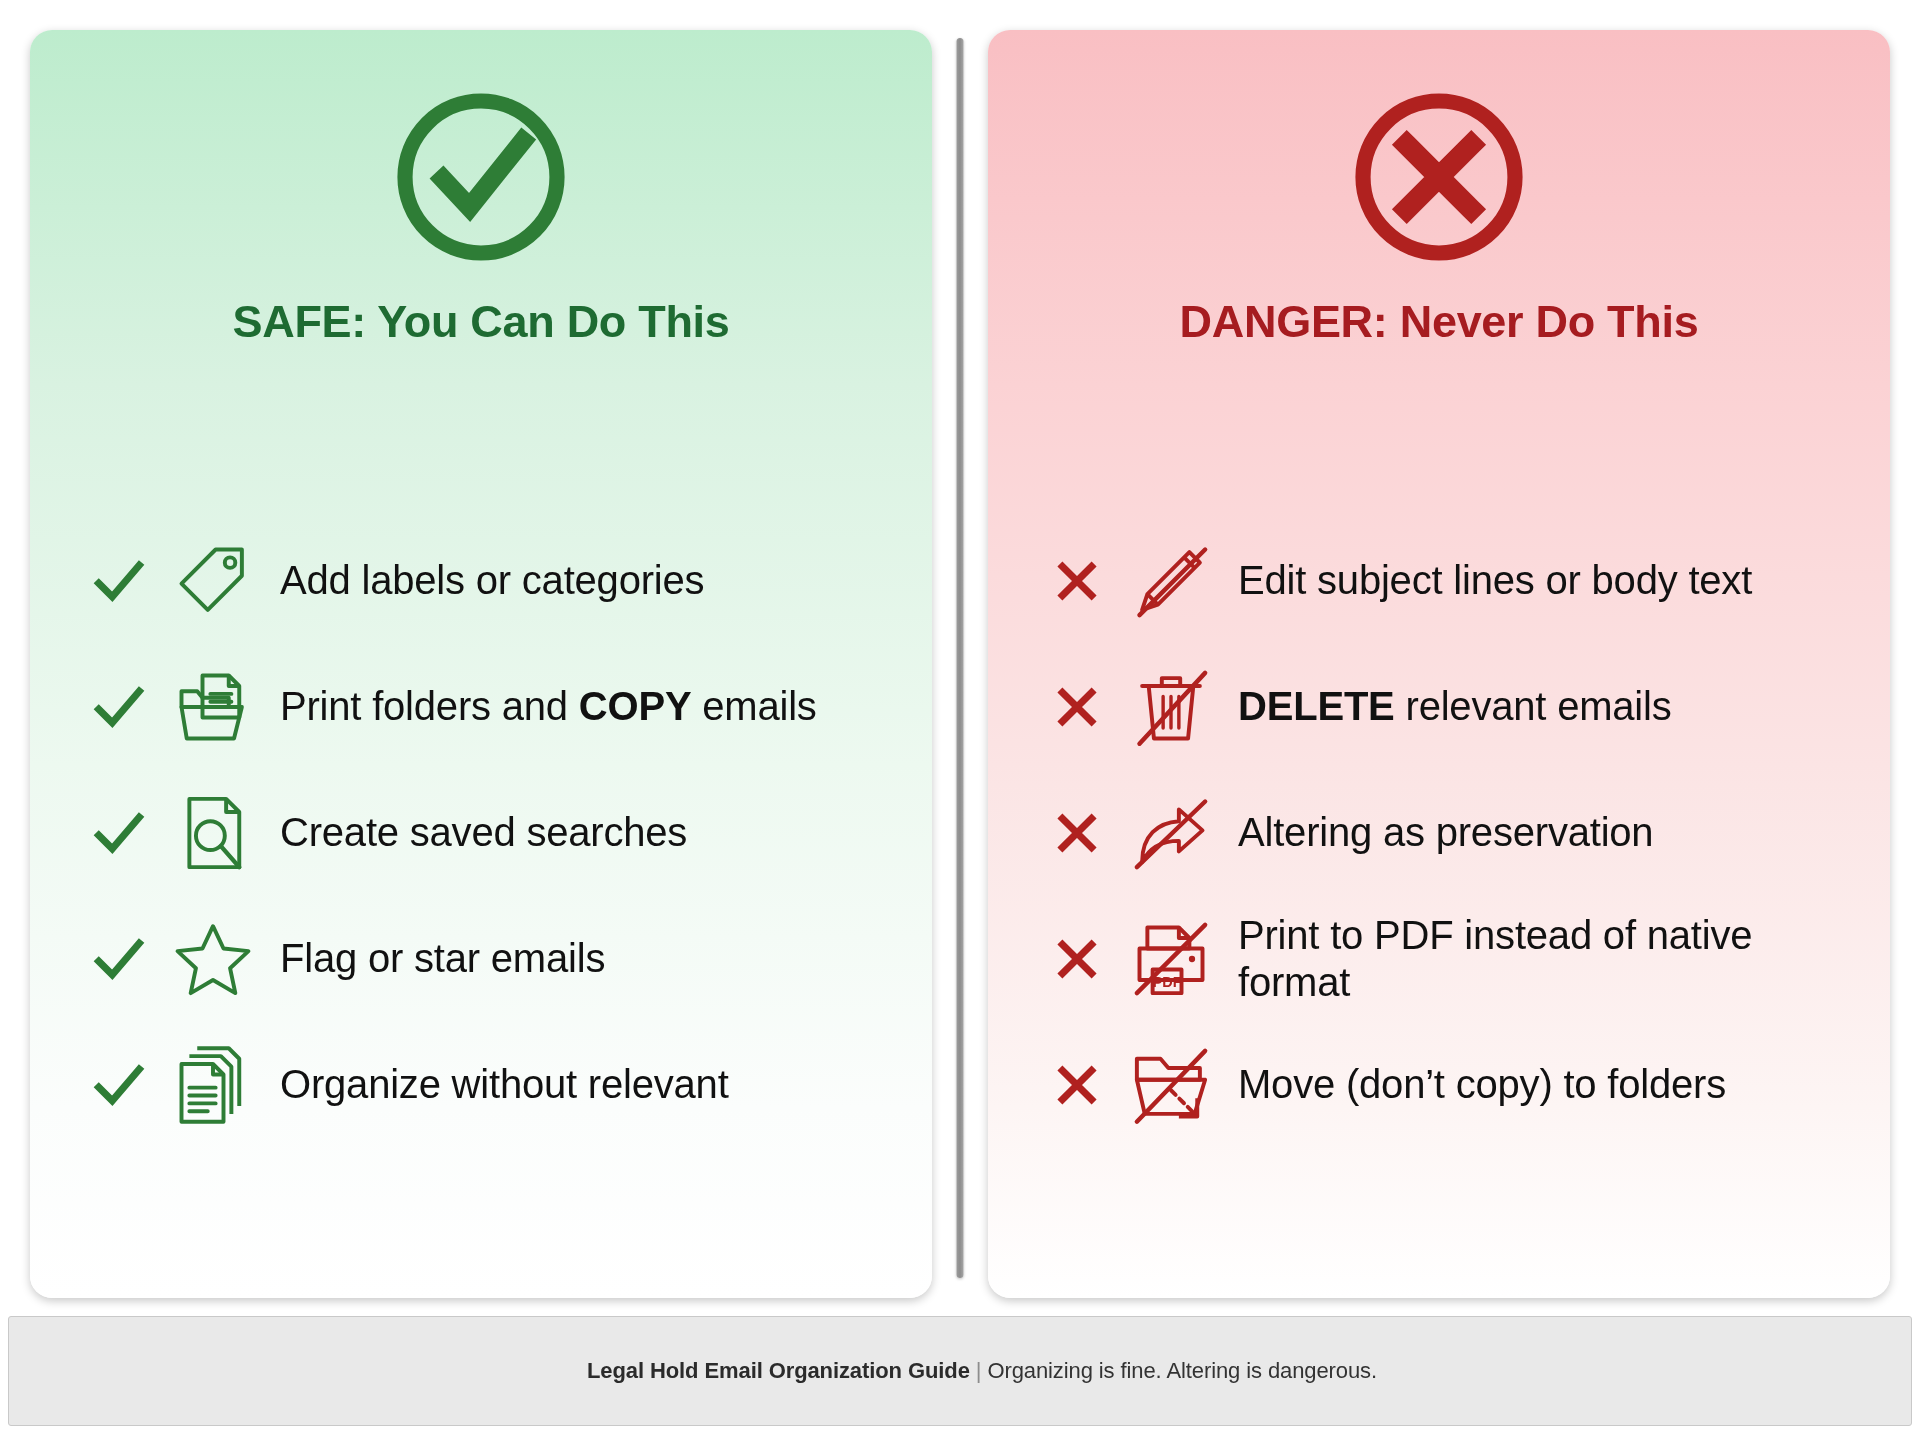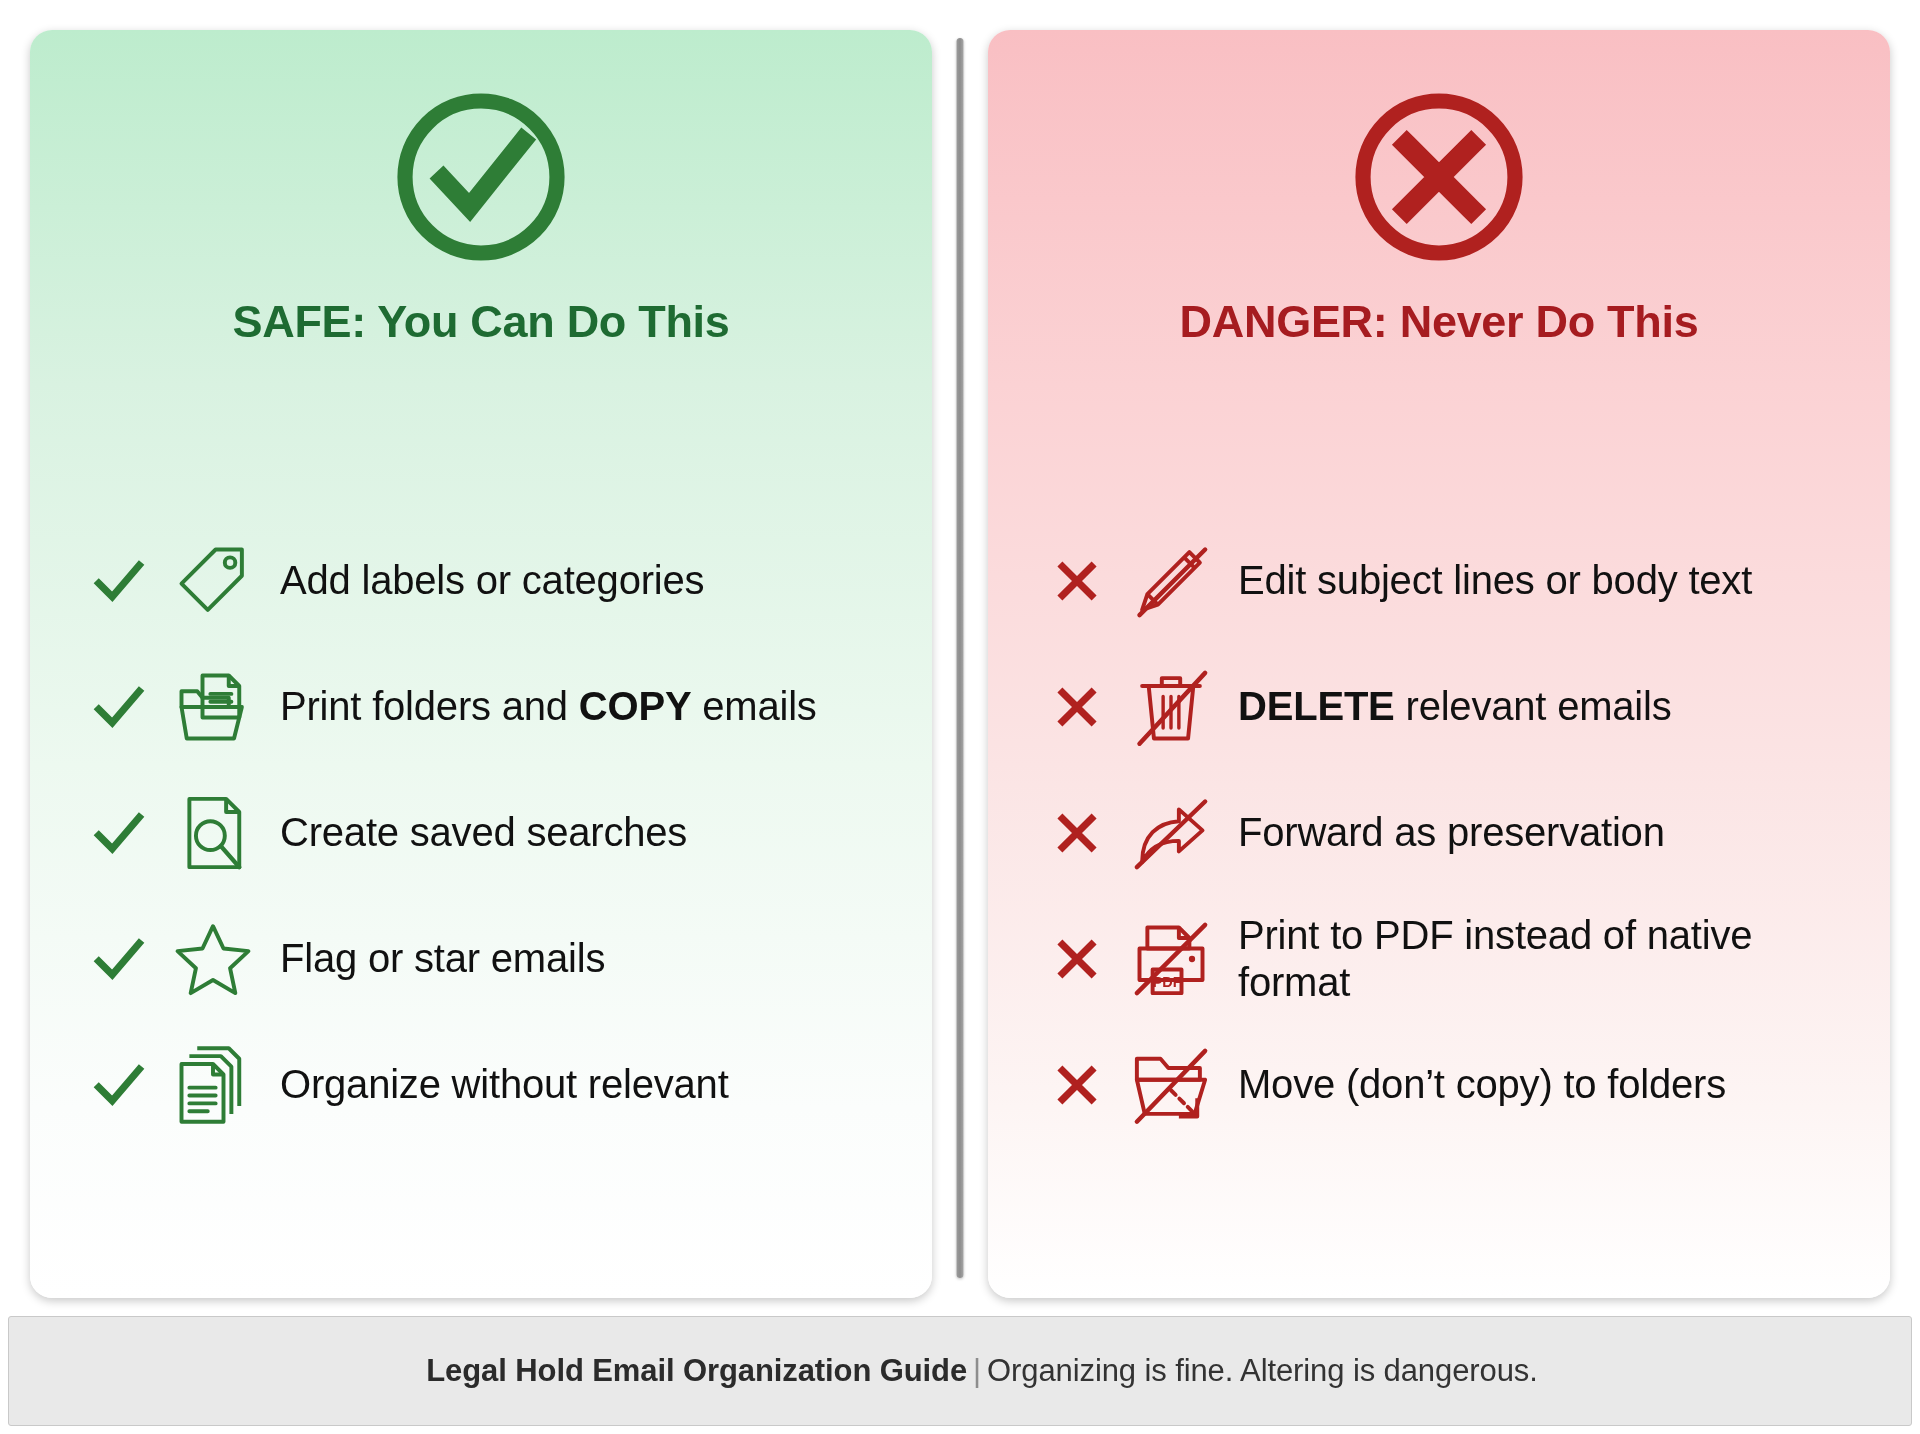--- a/index.html
+++ b/index.html
@@ -138,21 +138,21 @@
     background: #e9e9e9;
     border: 1px solid #c9c9c9;
     border-radius: 3px;
     display: flex;
     align-items: center;
     justify-content: center;
     box-sizing: border-box;
   }
 
   .footer-text {
-    font-size: 31px;
+    font-size: 22px;
     color: #333333;
     letter-spacing: -0.1px;
     margin-left: 44px;
   }
   .footer-strong { font-weight: bold; color: #2b2b2b; }
   .footer-sep { color: #8d8d8d; padding: 0 6px; }
 </style>
 </head>
 <body>
 
@@ -322,21 +322,21 @@
               <path d="M5 5 L19 19 M19 5 L5 19" stroke="#b0211f" stroke-width="3.4" stroke-linecap="square"></path>
             </svg>
           </span>
           <span class="item-icon">
             <svg width="84" height="84" viewBox="0 0 64 64">
               <path d="M38 14 L56 30 L38 46 L38 38 C26 38 16 42 10 54 C10 34 22 24 38 23 Z" fill="none" stroke="#b0211f" stroke-width="3" stroke-linejoin="round"></path>
               <path d="M6 58 L58 8" stroke="#b0211f" stroke-width="3.4" stroke-linecap="round"></path>
             </svg>
           </span>
           <span class="item-text">
-            <span>Forward as preservation</span>
+            <span>Altering as preservation</span>
           </span>
         </div>
 
         <div class="list-item">
           <span class="mark">
             <svg width="50" height="50" viewBox="0 0 24 24">
               <path d="M5 5 L19 19 M19 5 L5 19" stroke="#b0211f" stroke-width="3.4" stroke-linecap="square"></path>
             </svg>
           </span>
           <span class="item-icon">

